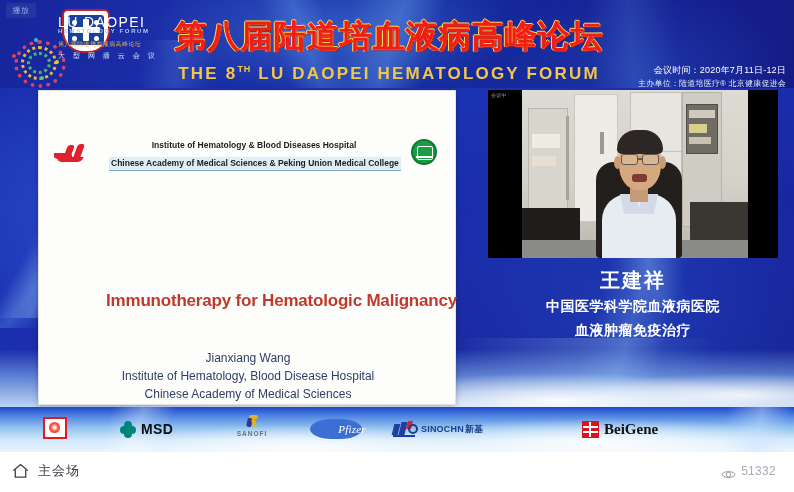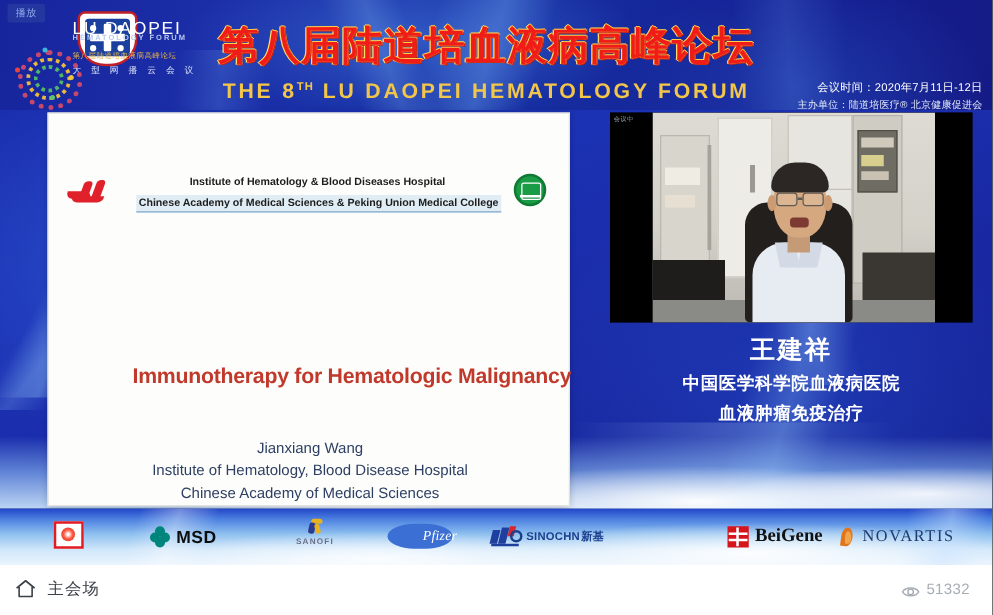--- a/index.html
+++ b/index.html
@@ -426,27 +426,20 @@
 
     <div class="logo lg-beigene">
       <div class="bg-mark">
         <div class="bg-w" style="left:7px;top:1px;width:2px;height:15px;"></div>
         <div class="bg-w" style="left:1px;top:5px;width:15px;height:2px;"></div>
         <div class="bg-w" style="left:1px;top:10px;width:15px;height:2px;"></div>
       </div>
       <span class="lg-beigene-txt">BeiGene</span>
     </div>
 
-    <div class="logo lg-novartis">
-      <div class="nv-mark">
-        <div class="nv-f" style="left:3px;top:1px;width:9px;height:15px;transform:rotate(8deg);"></div>
-        <div class="nv-f" style="left:6px;top:4px;width:5px;height:10px;background:#f2a54a;"></div>
-      </div>
-      <span class="lg-novartis-txt">NOVARTIS</span>
-    </div>
   </div>
 
   <div class="bottombar">
     <div class="bb-left">
       <span class="home-ico">
         <svg width="17" height="16" viewBox="0 0 17 16">
           <path d="M8.5 1.6 L15.3 7.2 M8.5 1.6 L1.7 7.2" stroke="#3c4148" stroke-width="1.3" fill="none" stroke-linecap="round"></path>
           <path d="M3.3 6.6 V14.2 H13.7 V6.6" stroke="#3c4148" stroke-width="1.3" fill="none" stroke-linejoin="round"></path>
         </svg>
       </span>

